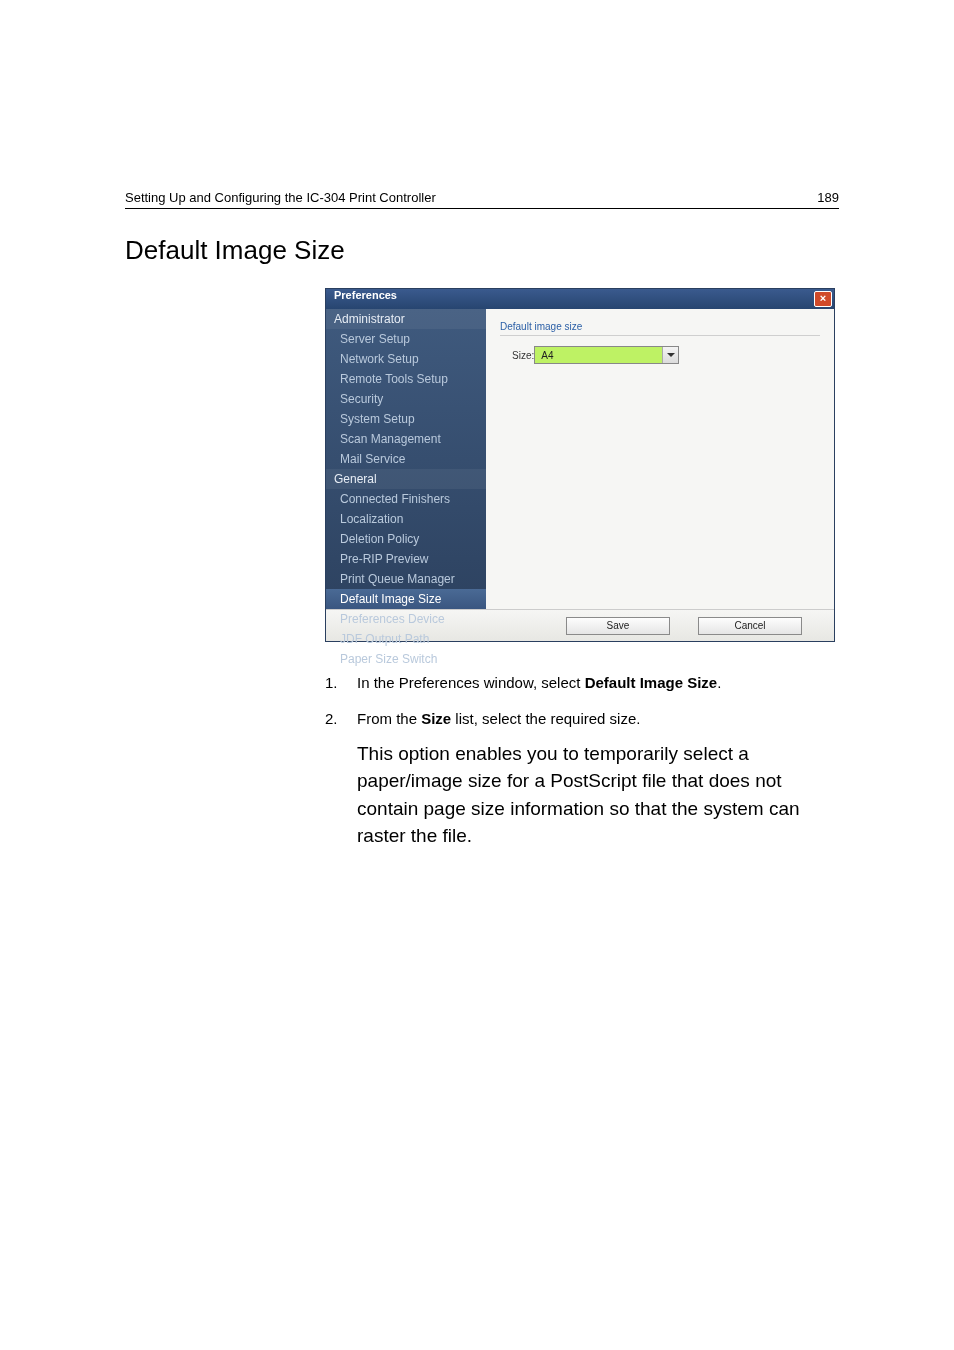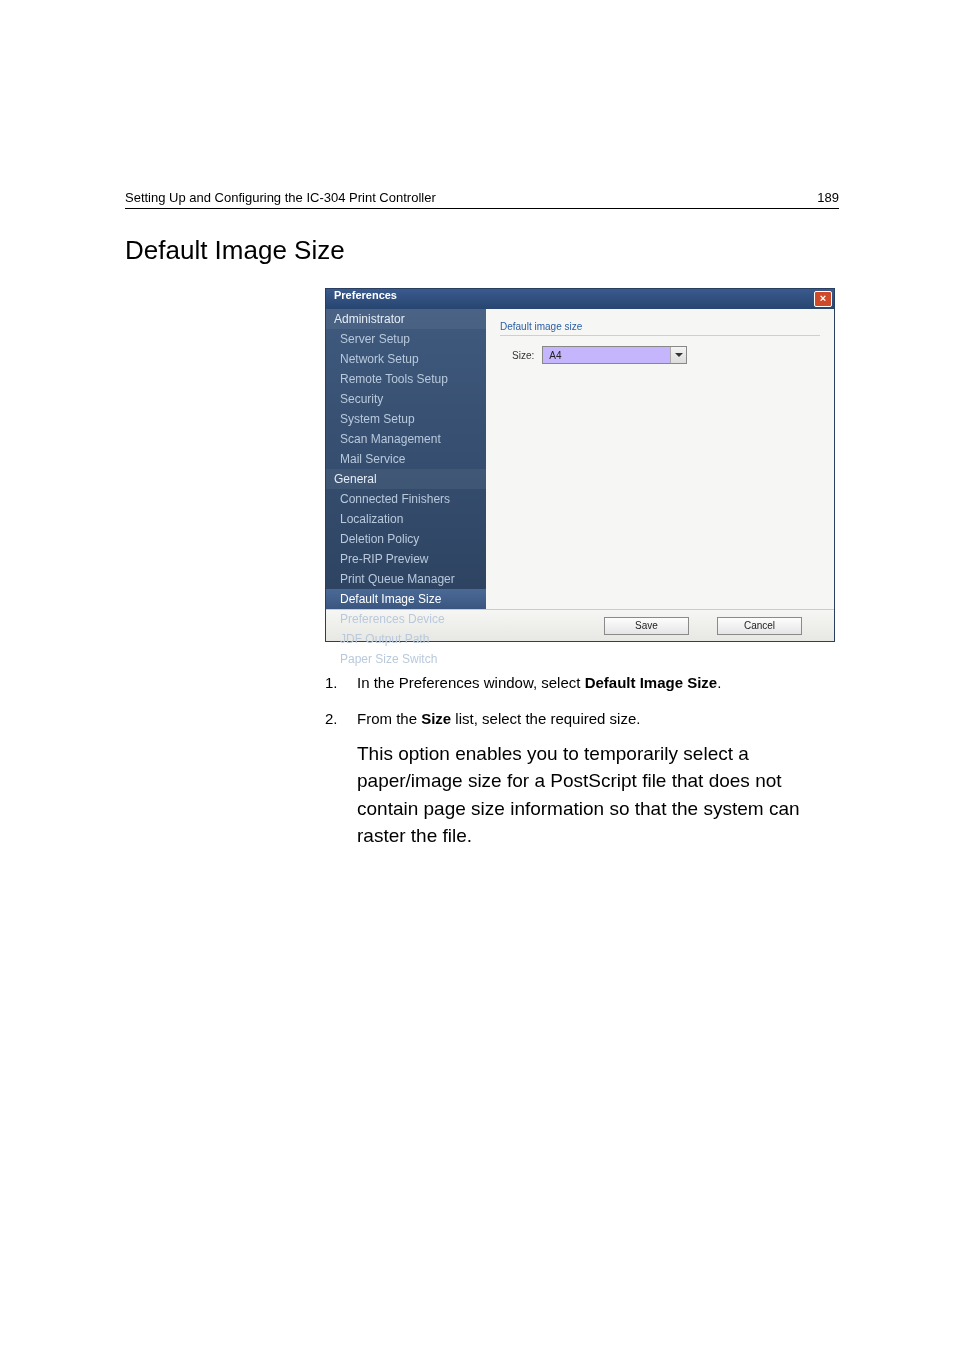--- a/index.html
+++ b/index.html
@@ -99,32 +99,31 @@
     .pane-heading {
       color: #2b5fa6;
       font-size: 10px;
       border-bottom: 1px solid #cfcfcf;
       padding-bottom: 3px;
       margin-bottom: 10px;
     }
     .form-row {
       display: flex;
       align-items: center;
-      gap: 8px;
       margin-left: 12px;
     }
     .form-label {
       color: #333;
       font-size: 10px;
     }
     .dropdown {
       position: relative;
       width: 145px;
       height: 18px;
-      background: #c4b5fd;
+      background: #bef264;
       border: 1px solid #888;
       display: flex;
       align-items: center;
       padding-left: 6px;
       font-size: 10px;
       color: #222;
     }
     .dropdown-arrow {
       position: absolute;
       right: 0; top: 0;
@@ -145,21 +144,21 @@
       height: 32px;
       background: linear-gradient(#f6f6f4, #e7e7e3);
       border-top: 1px solid #ccc;
       display: flex;
       align-items: center;
       justify-content: flex-end;
       gap: 28px;
       padding-right: 32px;
     }
     .win-button {
-      width: 85px;
+      width: 104px;
       height: 18px;
       background: linear-gradient(#fdfdfd, #e5e5e5);
       border: 1px solid #8a8a8a;
       font-size: 10px;
       color: #222;
       text-align: center;
       line-height: 16px;
       cursor: pointer;
     }
     .instructions {

